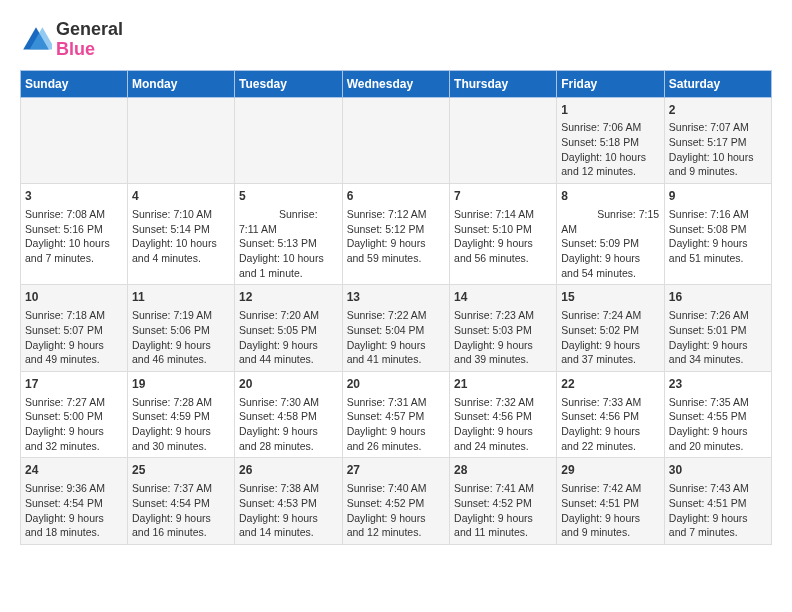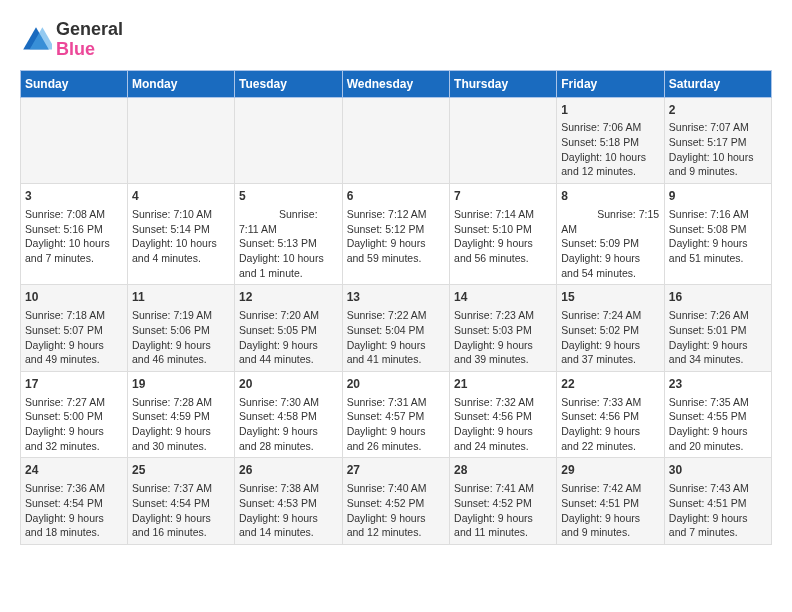--- a/index.html
+++ b/index.html
@@ -196,21 +196,21 @@
 Sunset: 4:56 PM
 Daylight: 9 hours and 24 minutes.</span></td>
         <td><span class="day-num">22</span><span style="white-space: pre-line;">Sunrise: 7:33 AM
 Sunset: 4:56 PM
 Daylight: 9 hours and 22 minutes.</span></td>
         <td><span class="day-num">23</span><span style="white-space: pre-line;">Sunrise: 7:35 AM
 Sunset: 4:55 PM
 Daylight: 9 hours and 20 minutes.</span></td>
       </tr>
       <tr>
-        <td><span class="day-num">24</span><span style="white-space: pre-line;">Sunrise: 7:36 AM
+        <td><span class="day-num">24</span><span style="white-space: pre-line;">Sunrise: 9:36 AM
 Sunset: 4:54 PM
 Daylight: 9 hours and 18 minutes.</span></td>
         <td><span class="day-num">25</span><span style="white-space: pre-line;">Sunrise: 7:37 AM
 Sunset: 4:54 PM
 Daylight: 9 hours and 16 minutes.</span></td>
         <td><span class="day-num">26</span><span style="white-space: pre-line;">Sunrise: 7:38 AM
 Sunset: 4:53 PM
 Daylight: 9 hours and 14 minutes.</span></td>
         <td><span class="day-num">27</span><span style="white-space: pre-line;">Sunrise: 7:40 AM
 Sunset: 4:52 PM

